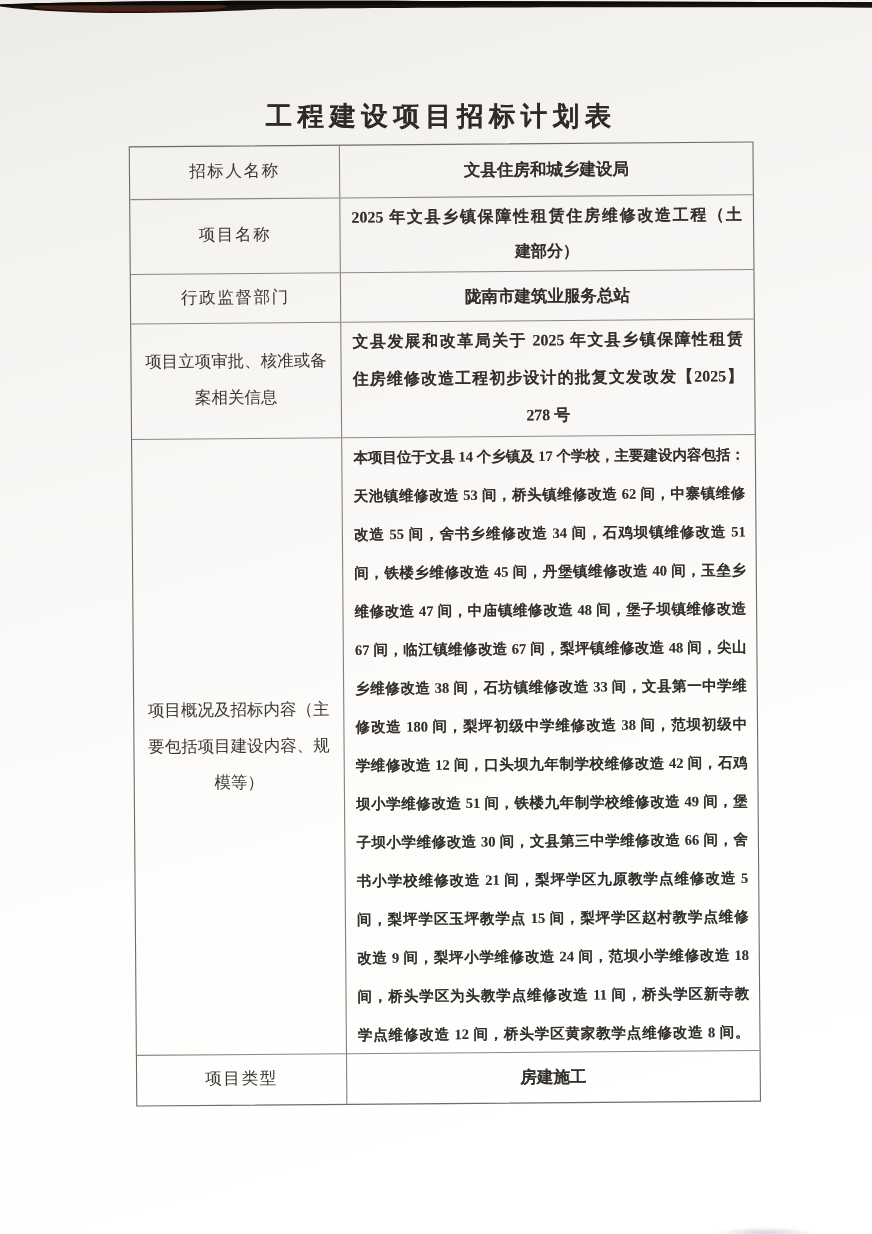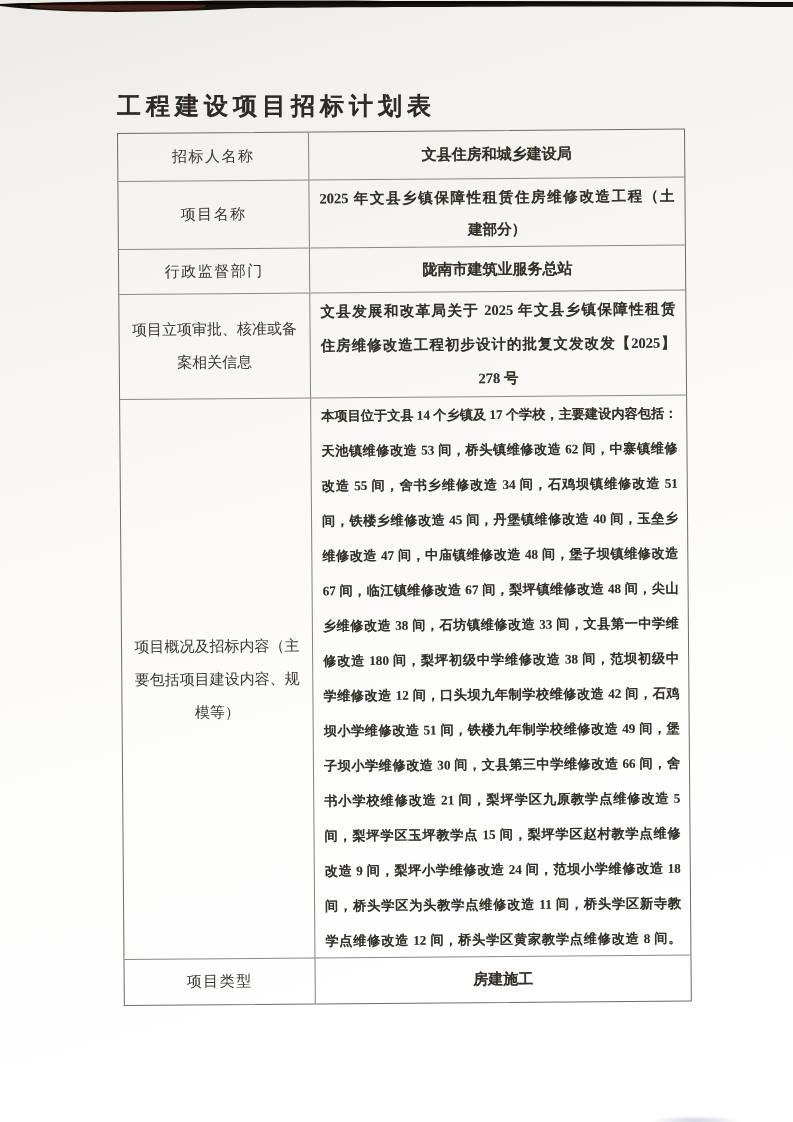--- a/index.html
+++ b/index.html
@@ -16,21 +16,21 @@
   }
   
   .scan-edge {
     position: absolute; top: 0; left: 0; width: 793px; height: 28px;
     pointer-events: none;
   }
   
   .doc-title {
     position: absolute;
     top: 90px; left: 117px; width: 568px;
-    text-align: left;
+    text-align: center;
     font-size: 24px;
     font-weight: 700;
     letter-spacing: 5px;
     color: #2e2a26;
     text-shadow: 0 0 0.6px rgba(46,42,38,0.55);
   }
   
   .table-wrap {
     position: absolute; top: 133px; left: 117px; width: 568px;
     transform: rotate(-0.45deg);

